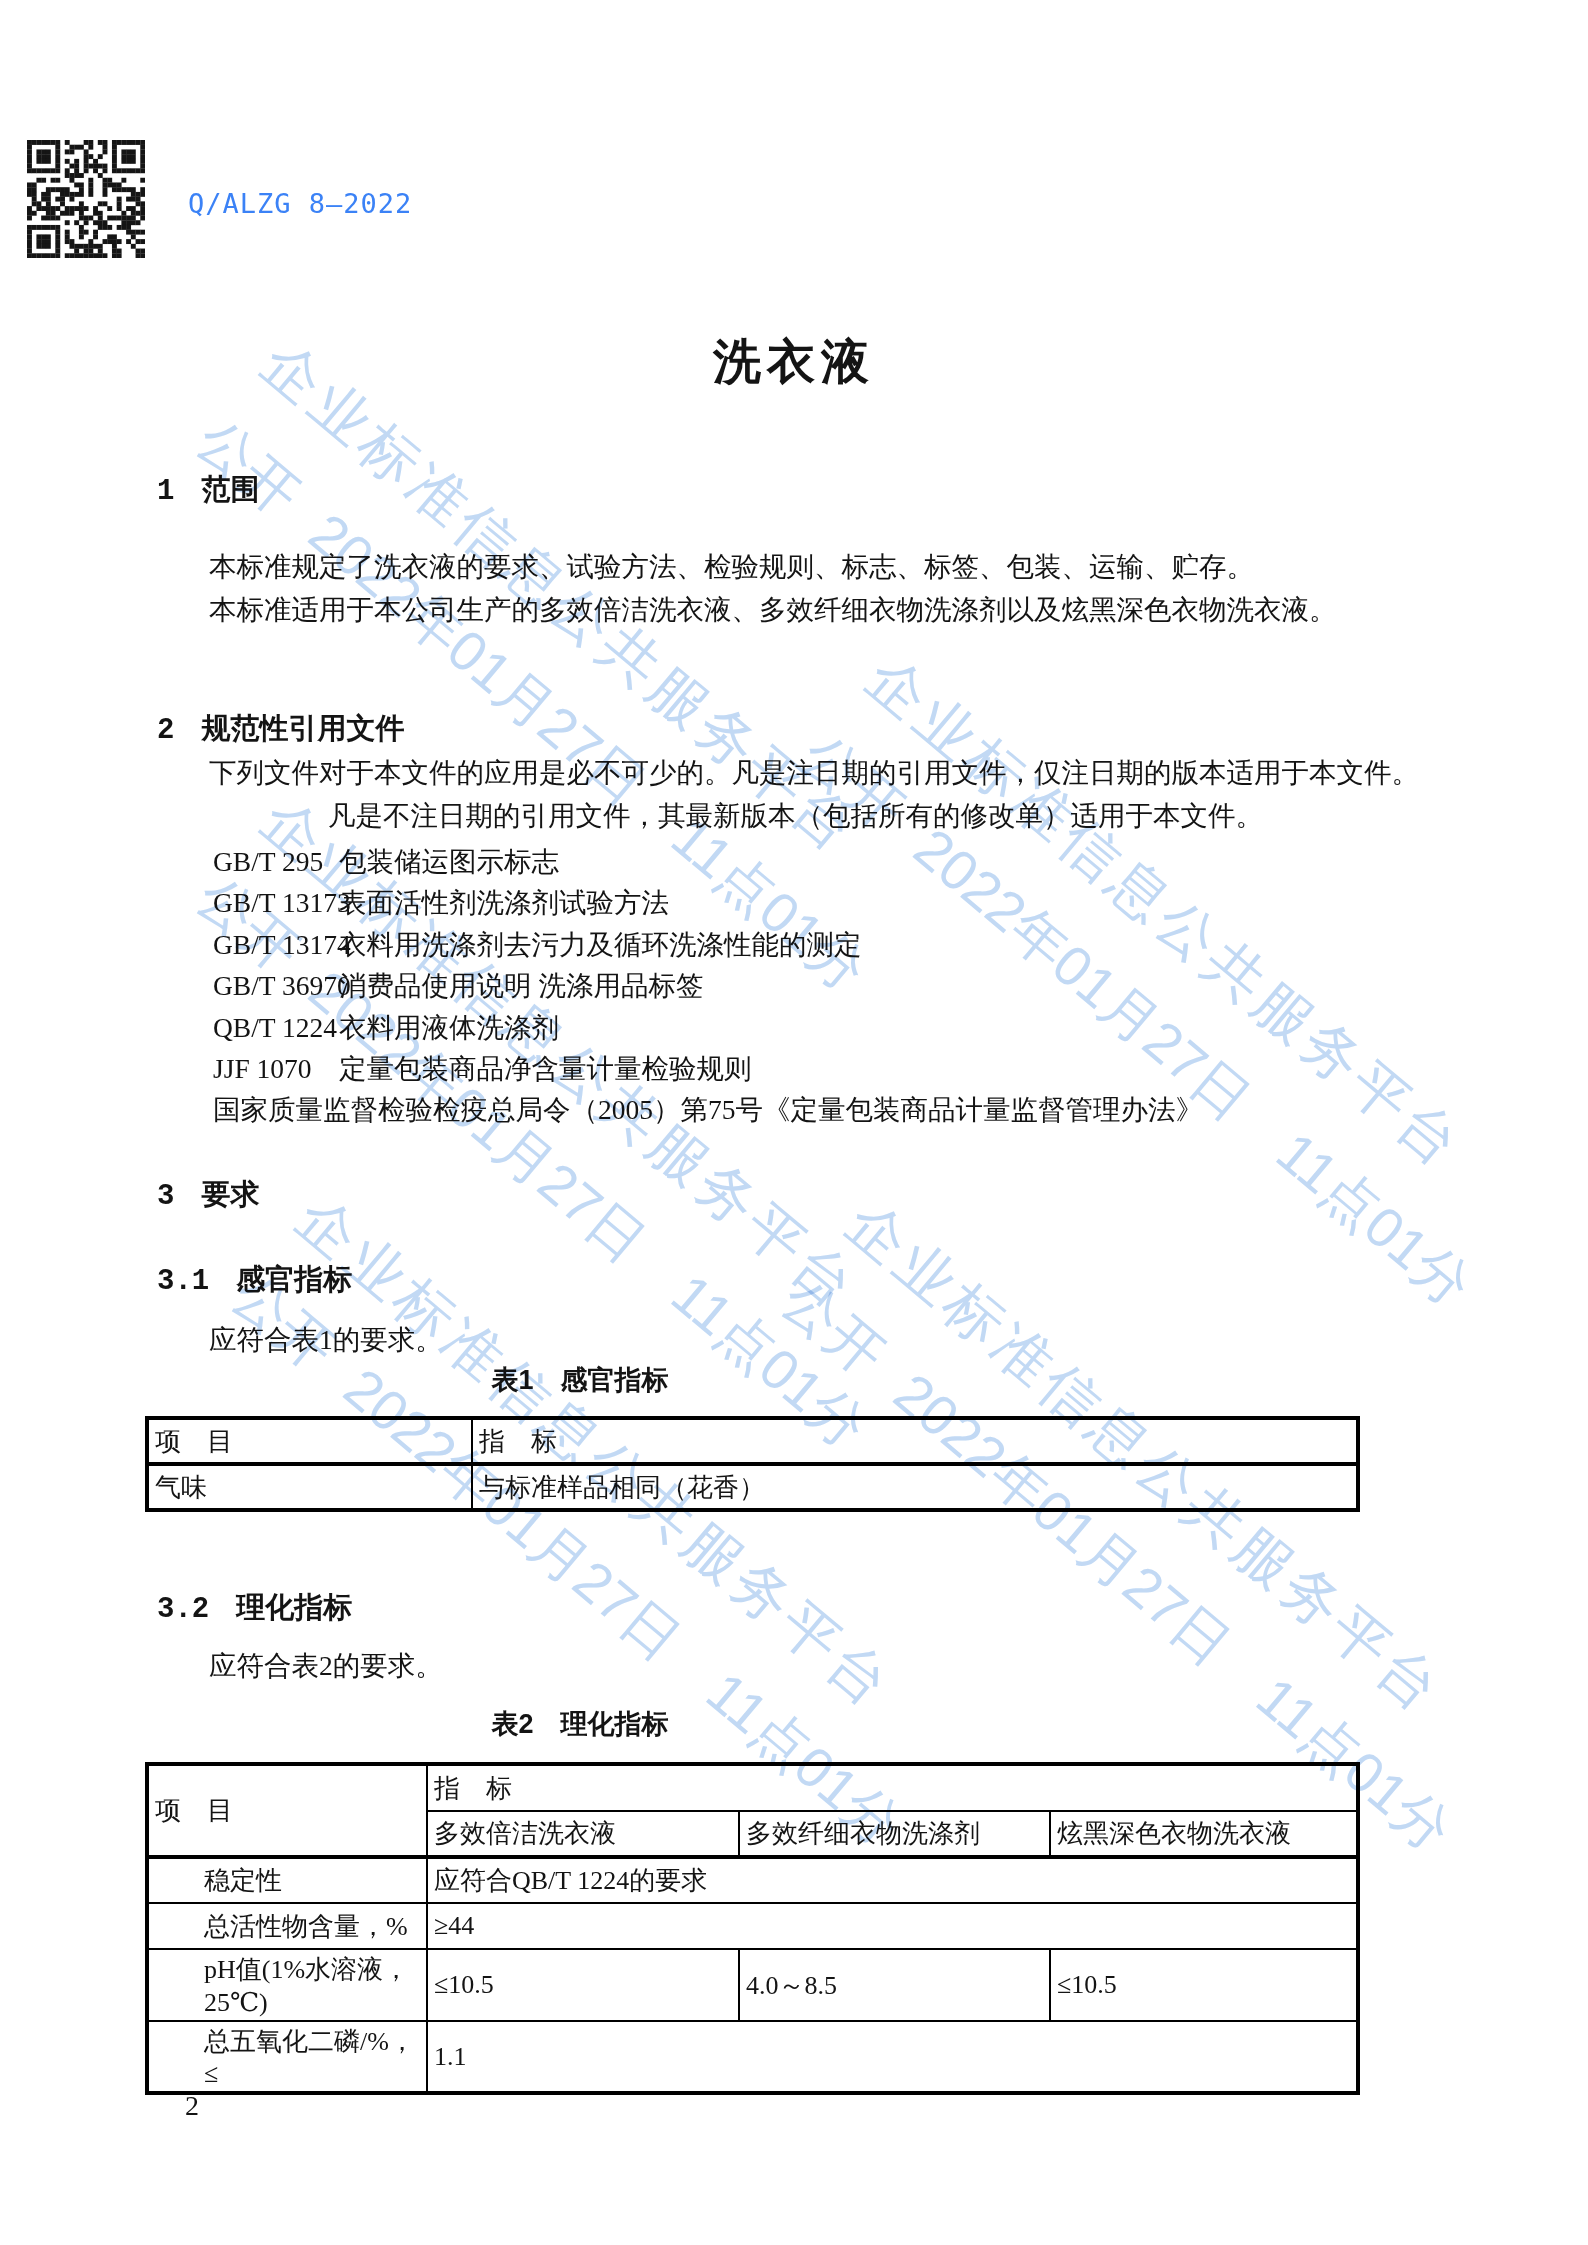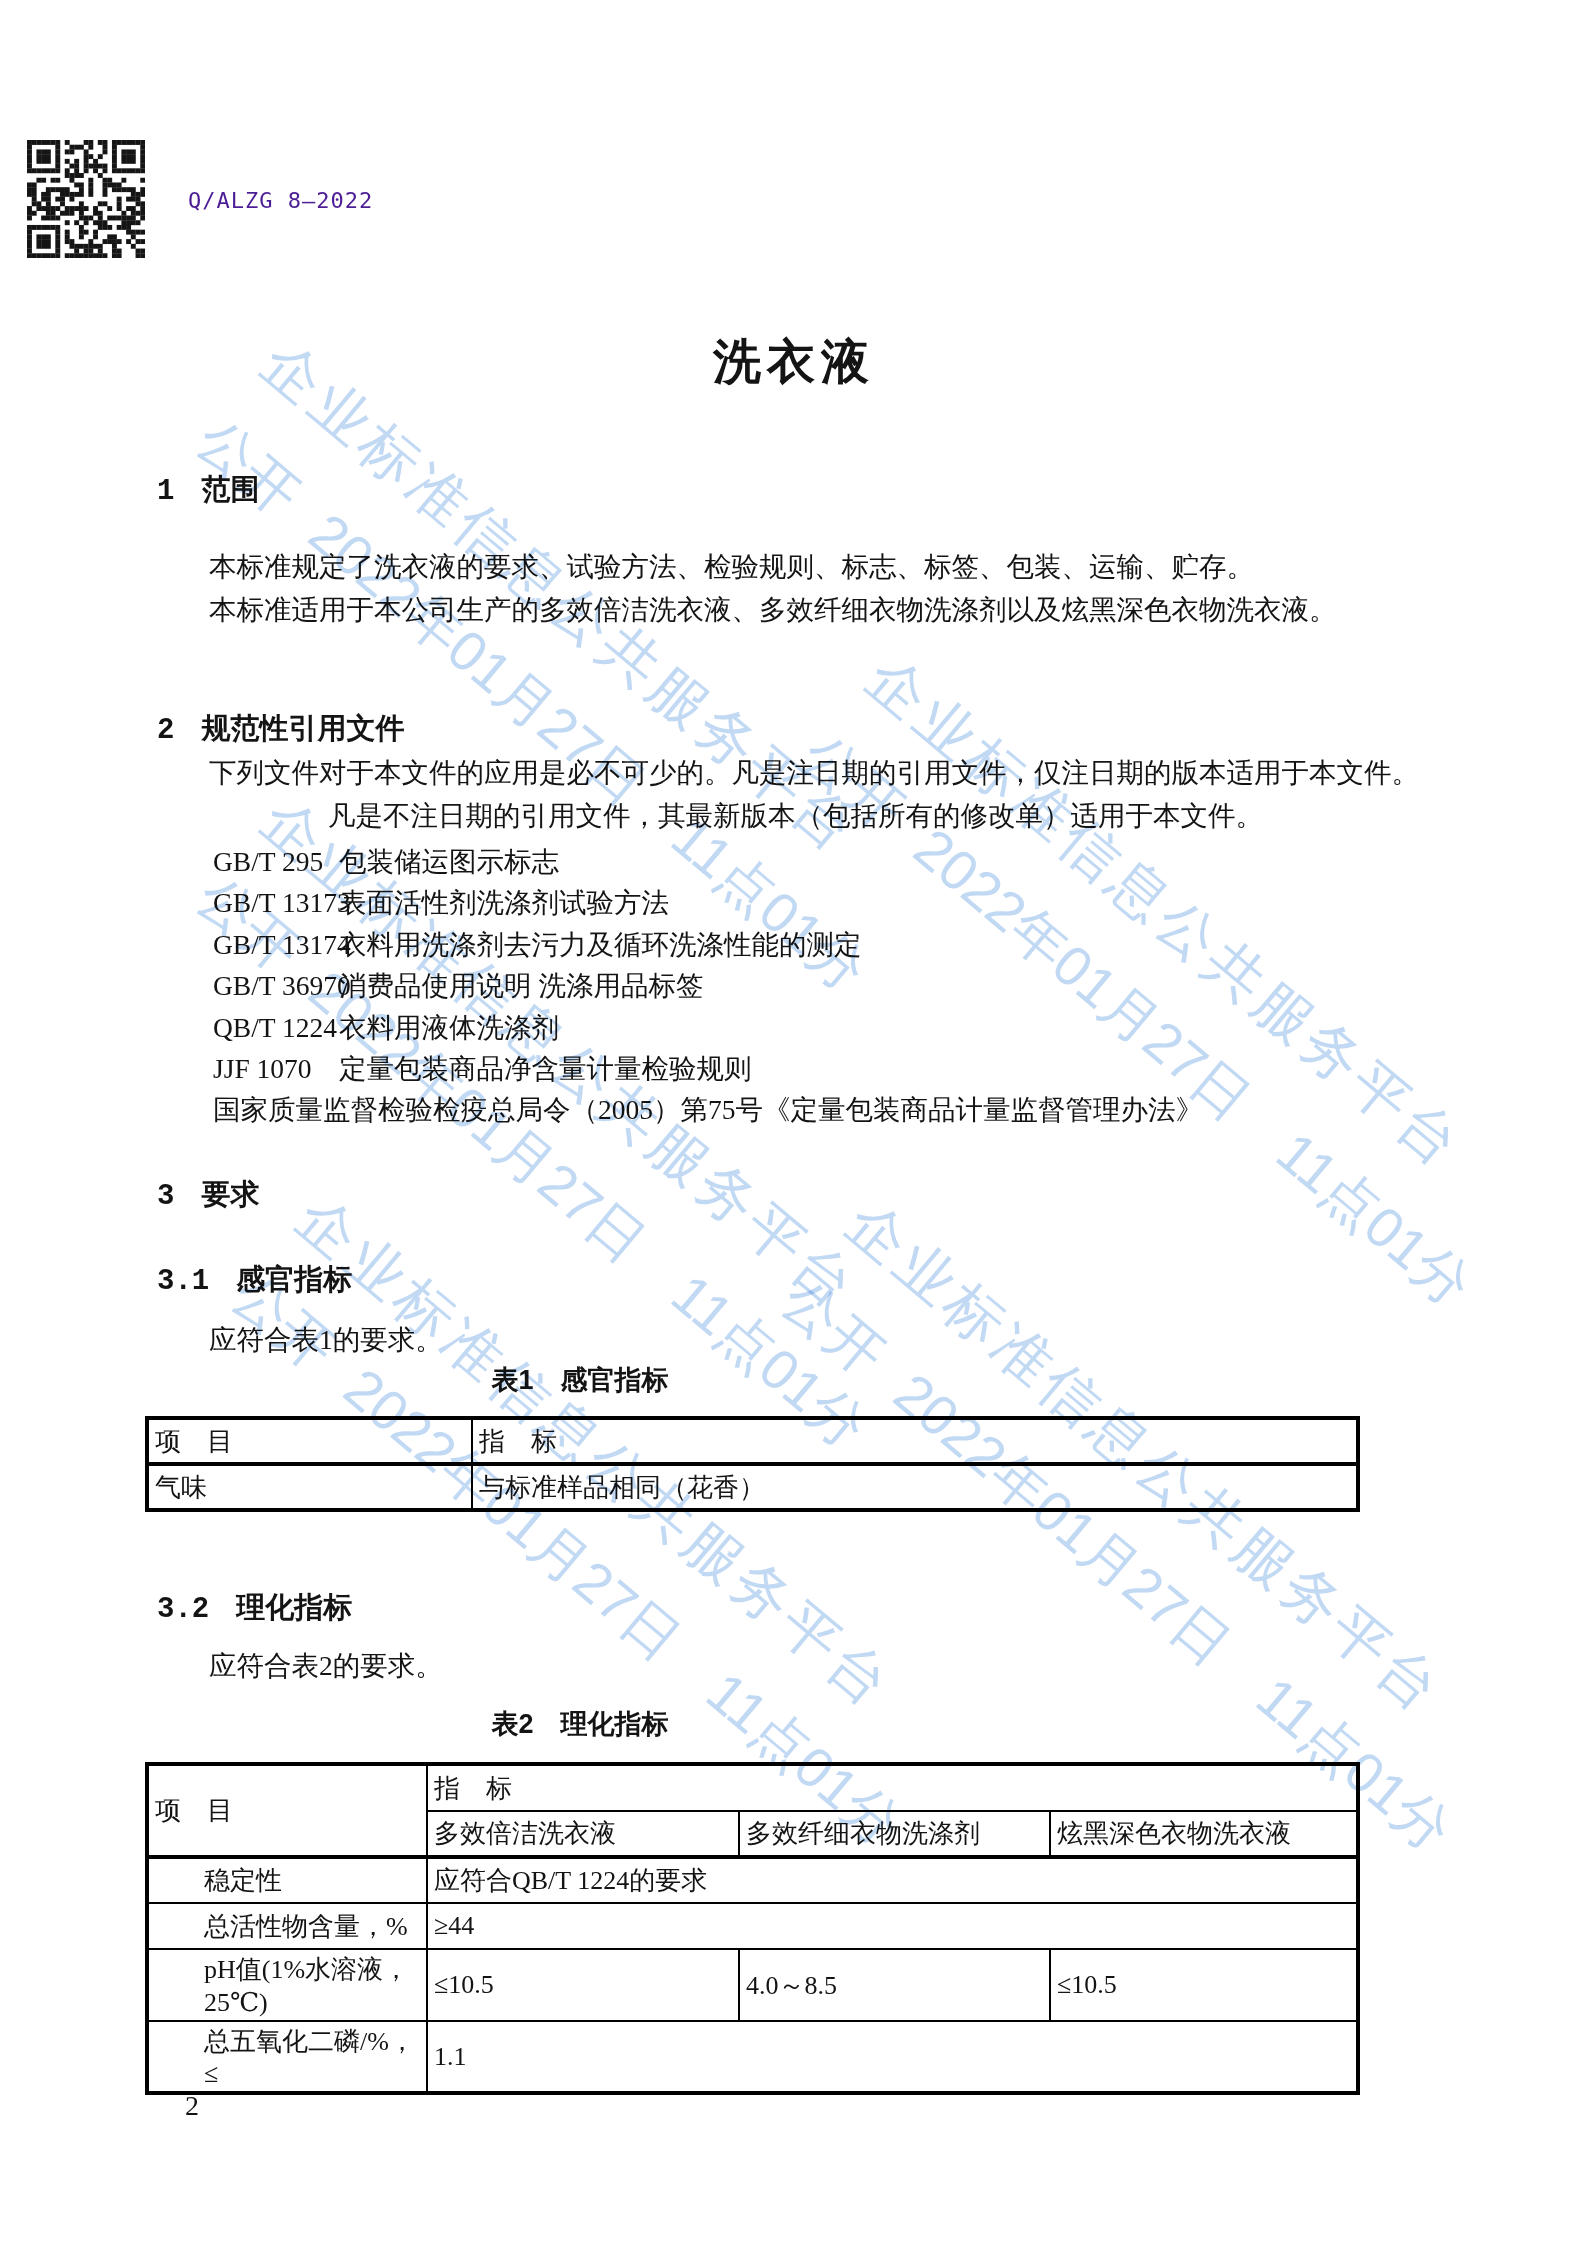--- a/index.html
+++ b/index.html
@@ -27,21 +27,21 @@
   }
   .wm .l1 { font-size:58px; letter-spacing:5px; }
   .wm .l2 { font-size:56px; margin-top:24px; }
   .wm .l2 .ts { margin-left:34px; }
 
   
   #qr { left:27px; top:140px; width:118px; height:118px; }
   .kicker {
     left:188px; top:188px;
     font-family:"DejaVu Sans Mono","Liberation Mono",monospace;
-    font-size:22px; letter-spacing:1px; color:#4c1d95;
+    font-size:27px; letter-spacing:1px; color:#3b82f6;
   }
   .doc-title {
     left:0; top:330px; width:100%;
     text-align:center;
     font-family:"Liberation Sans","DejaVu Sans",sans-serif;
     font-weight:bold; font-size:48px; letter-spacing:6px;
   }
 
   
   .h {

